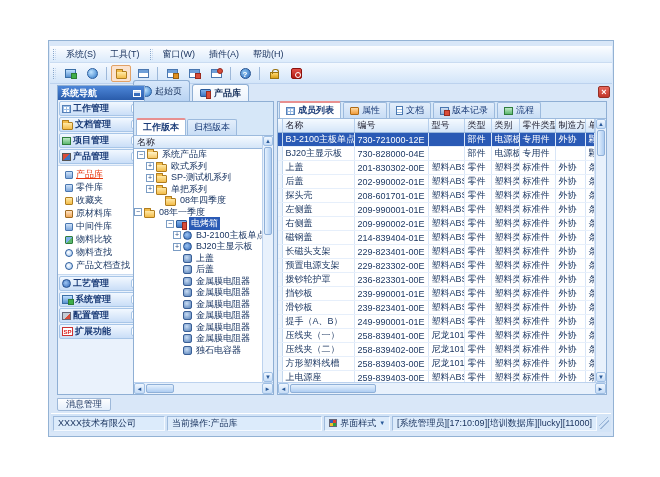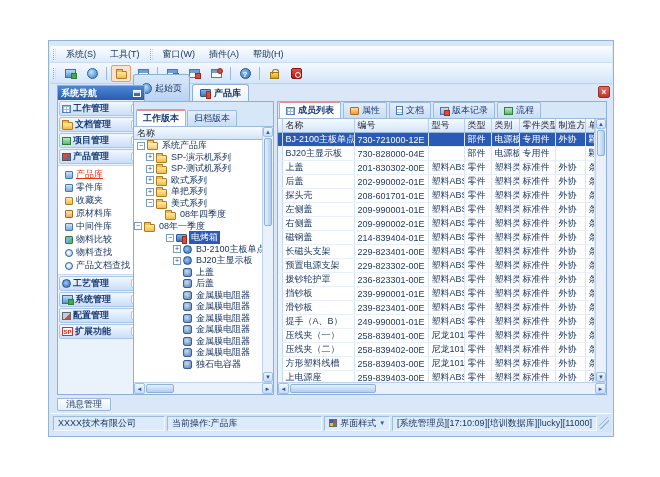--- a/index.html
+++ b/index.html
@@ -32,21 +32,21 @@
 .window-close-icon::after{content:"";position:absolute;right:-2px;bottom:-2px;width:4px;height:4px;background:#d84c3a;border:1px solid #9a2a1e}
 .window-refresh-icon::after{content:"";position:absolute;right:-2px;top:-2px;width:4px;height:4px;background:#d84c3a;border:1px solid #9a2a1e;border-radius:50%}
 .help-icon{width:11px;height:11px;border-radius:50%;background:radial-gradient(circle at 35% 35%,#8cc2f0,#2f6fc0);border:1px solid #24508f;position:relative}
 .help-icon::after{content:"?";position:absolute;left:0;top:0;width:100%;text-align:center;font:bold 8px/11px "Liberation Sans",sans-serif;color:#fff}
 .lock-icon{width:9px;height:7px;background:linear-gradient(#ffd76e,#d9a018);border:1px solid #9c7410;margin-top:4px;position:relative}
 .lock-icon::before{content:"";position:absolute;top:-4px;left:1px;width:5px;height:4px;border:1px solid #9c7410;border-bottom:none;border-radius:3px 3px 0 0}
 .power-icon{width:11px;height:11px;background:linear-gradient(#e25048,#b01810);border:1px solid #8c120c;border-radius:2px;position:relative}
 .power-icon::after{content:"";position:absolute;left:3px;top:3px;width:4px;height:4px;border:1px solid #fff;border-radius:50%}
 
 .tabbar{position:absolute;left:84px;top:43px;width:460px;height:17px;display:flex;align-items:flex-end;gap:2px}
-.doc-tab{display:flex;align-items:center;gap:3px;padding:0 7px;height:27px;font-size:9px;color:#16305c;
+.doc-tab{display:flex;align-items:center;gap:3px;padding:0 7px;height:21px;font-size:9px;color:#16305c;
   border:1px solid #8fafd4;border-bottom:none;border-radius:3px 3px 0 0;background:linear-gradient(#d8e8fb,#b9d3f2);white-space:nowrap}
 .doc-tab.active{background:linear-gradient(#fdfeff,#eaf2fc);height:17px;font-weight:bold}
 .product-library-icon,.product-node-icon{width:11px;height:8px;background:linear-gradient(#7fb2ec,#3d74c2);border:1px solid #2a5a9a;border-radius:1px;position:relative}
 .product-library-icon::after,.product-node-icon::after{content:"";position:absolute;right:-1px;top:1px;width:3px;height:6px;background:#d84c3a;border:1px solid #9a2a1e}
 .close-x{position:absolute;left:549px;top:45px;width:12px;height:12px;background:linear-gradient(#e8685c,#c2352a);
   border:1px solid #952f24;border-radius:2px;color:#fff;text-align:center;font:bold 9px/10px "Liberation Sans",sans-serif}
 .close-x::after{content:"×"}
 
 .nav{position:absolute;left:8px;top:44px;width:88px;height:310px;background:#eaf2fc;border:1px solid #8fafd4}
 .nav-header{height:14px;background:linear-gradient(#4c86d8,#2a5cab);color:#fff;font-size:9px;font-weight:bold;
@@ -71,21 +71,21 @@
 .product-lib-icon,.parts-lib-icon,.intermediate-lib-icon{width:8px;height:8px;border:1px solid #4a77b0;background:linear-gradient(#cfe2f8,#7fa8dc);border-radius:1px}
 .favorites-icon{width:8px;height:8px;border:1px solid #b07d1e;background:linear-gradient(#ffe9a8,#f3bc49);border-radius:1px}
 .materials-lib-icon{width:8px;height:8px;border:1px solid #a06a20;background:linear-gradient(#ffe2c2,#efa95c);border-radius:1px}
 .compare-icon{width:8px;height:8px;border:1px solid #2e7d3c;background:linear-gradient(135deg,#7fb2ec 50%,#5cb86e 50%);border-radius:1px}
 .search-icon,.doc-search-icon{width:8px;height:8px;border:1px solid #2a5a9a;border-radius:50%;background:radial-gradient(circle at 40% 40%,#fff,#9cc4f2)}
 
 .bom{position:absolute;left:84px;top:60px;width:141px;height:294px;border:1px solid #8fafd4;background:#fff;display:flex;flex-direction:column}
 .bom-header{height:15px;flex:none;background:linear-gradient(#a7c7ef,#6e9fd9);color:#fff;font-weight:bold;font-size:9px;
   display:flex;align-items:center;justify-content:space-between;padding:0 3px}
 .filter-icon{width:0;height:0;border-left:4px solid transparent;border-right:4px solid transparent;border-top:5px solid #f0c030}
-.ver-tabs{height:25px;flex:none;background:#d6e7f8;display:flex;align-items:flex-end;padding-left:2px;gap:1px;border-bottom:1px solid #9cbadd}
+.ver-tabs{height:34px;flex:none;background:#d6e7f8;display:flex;align-items:flex-end;padding-left:2px;gap:1px;border-bottom:1px solid #9cbadd}
 .ver-tab{font-size:9px;padding:1px 6px;border:1px solid #9cbadd;border-bottom:none;border-radius:2px 2px 0 0;
   background:linear-gradient(#e3eefb,#c8ddf5);color:#1b3c78;white-space:nowrap}
 .ver-tab.active{background:#fff;border-top:2px solid #e89090;font-weight:bold}
 .bom-body{flex:1;position:relative;overflow:hidden}
 .colhead{position:absolute;left:0;right:11px;top:0;height:13px;background:linear-gradient(#f5faff,#d4e5f8);
   border-bottom:1px solid #98b7dc;font-size:9px;color:#223;display:flex;align-items:center;padding-left:3px}
 .tree-list{position:absolute;left:0;right:11px;top:13px;bottom:12px;overflow:hidden}
 .tree-row{height:11.5px;display:flex;align-items:center;font-size:9px;color:#14305e;white-space:nowrap}
 .expander{width:8px;height:8px;flex:none;border:1px solid #7a9cc4;background:#fff;font-size:7px;line-height:6px;text-align:center;color:#244a80;margin-right:2px}
 .sp{width:10px;flex:none}
@@ -303,41 +303,31 @@
       </div>
       <div class="tree-list">
           <div class="tree-row" style="padding-left: 3px;">
             <span class="expander">−</span>
             <span class="ico ti folder-open-icon"></span>
             <span class="tlabel">系统产品库</span>
           </div>
           <div class="tree-row" style="padding-left: 12px;">
             <span class="expander">+</span>
             <span class="ico ti folder-icon"></span>
-            <span class="tlabel">SP-演示机系列</span>
+            <span class="tlabel">欧式系列</span>
           </div>
           <div class="tree-row" style="padding-left: 12px;">
             <span class="expander">+</span>
             <span class="ico ti folder-icon"></span>
             <span class="tlabel">SP-测试机系列</span>
           </div>
           <div class="tree-row" style="padding-left: 12px;">
             <span class="expander">+</span>
             <span class="ico ti folder-icon"></span>
-            <span class="tlabel">欧式系列</span>
-          </div>
-          <div class="tree-row" style="padding-left: 12px;">
-            <span class="expander">+</span>
-            <span class="ico ti folder-icon"></span>
             <span class="tlabel">单把系列</span>
-          </div>
-          <div class="tree-row" style="padding-left: 12px;">
-            <span class="expander">−</span>
-            <span class="ico ti folder-icon"></span>
-            <span class="tlabel">美式系列</span>
           </div>
           <div class="tree-row" style="padding-left: 21px;">
             <span class="sp"></span>
             <span class="ico ti folder-icon"></span>
             <span class="tlabel">08年四季度</span>
           </div>
           <div class="tree-row" style="">
             <span class="expander">−</span>
             <span class="ico ti folder-icon"></span>
             <span class="tlabel">08年一季度</span>

